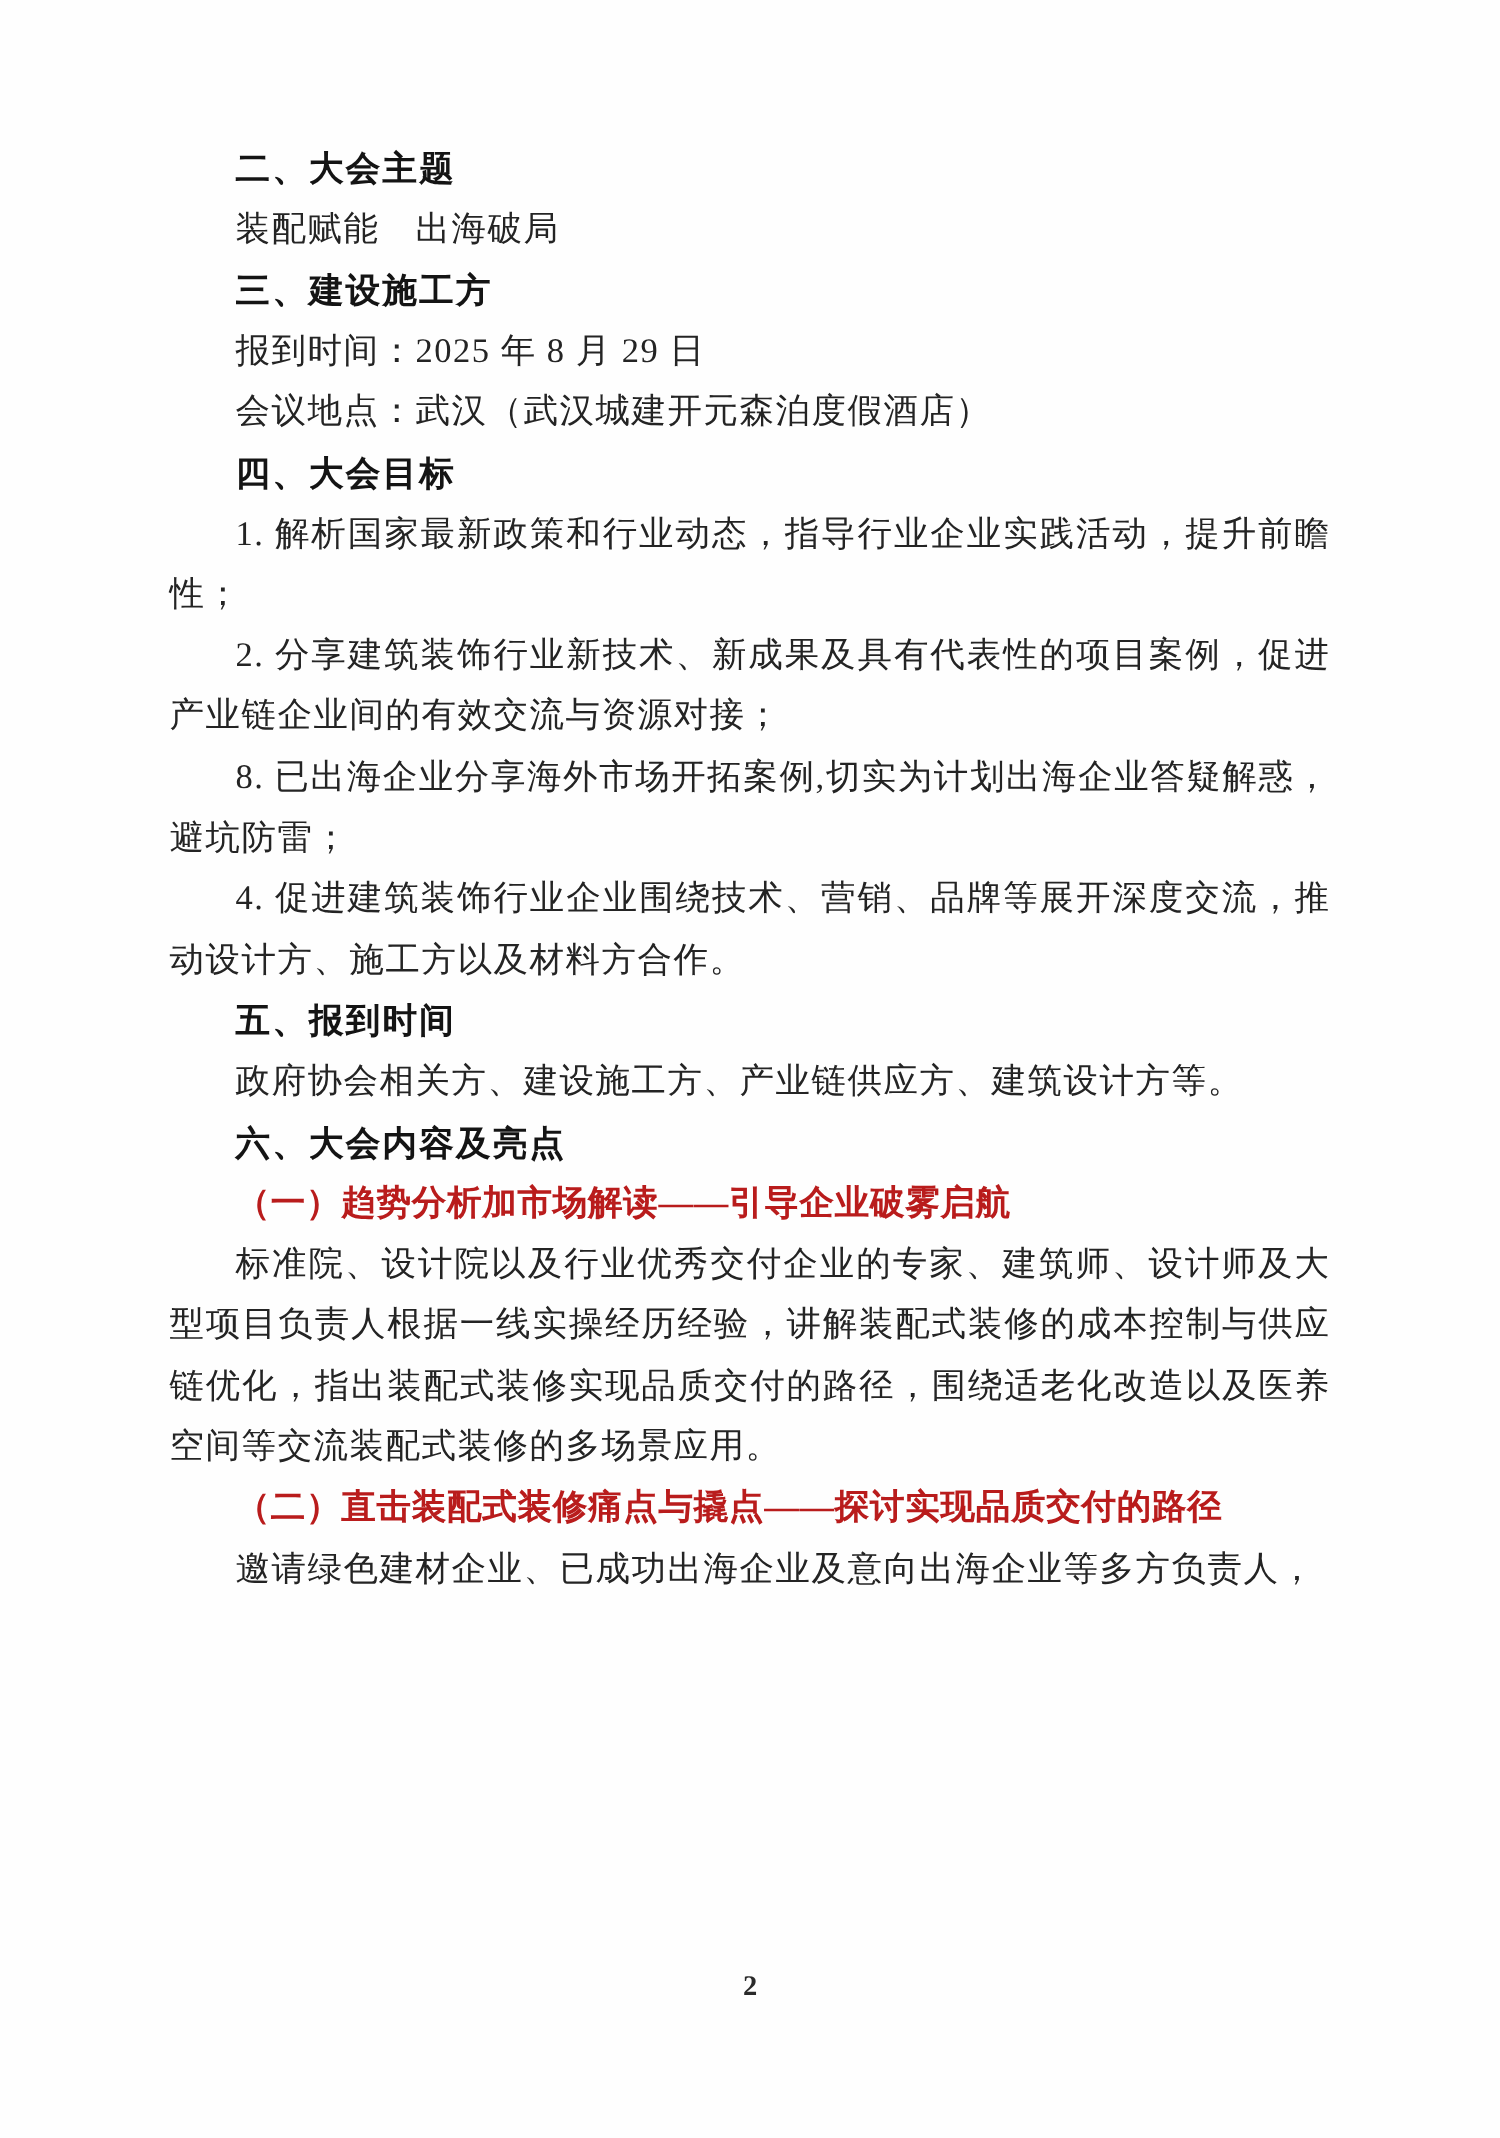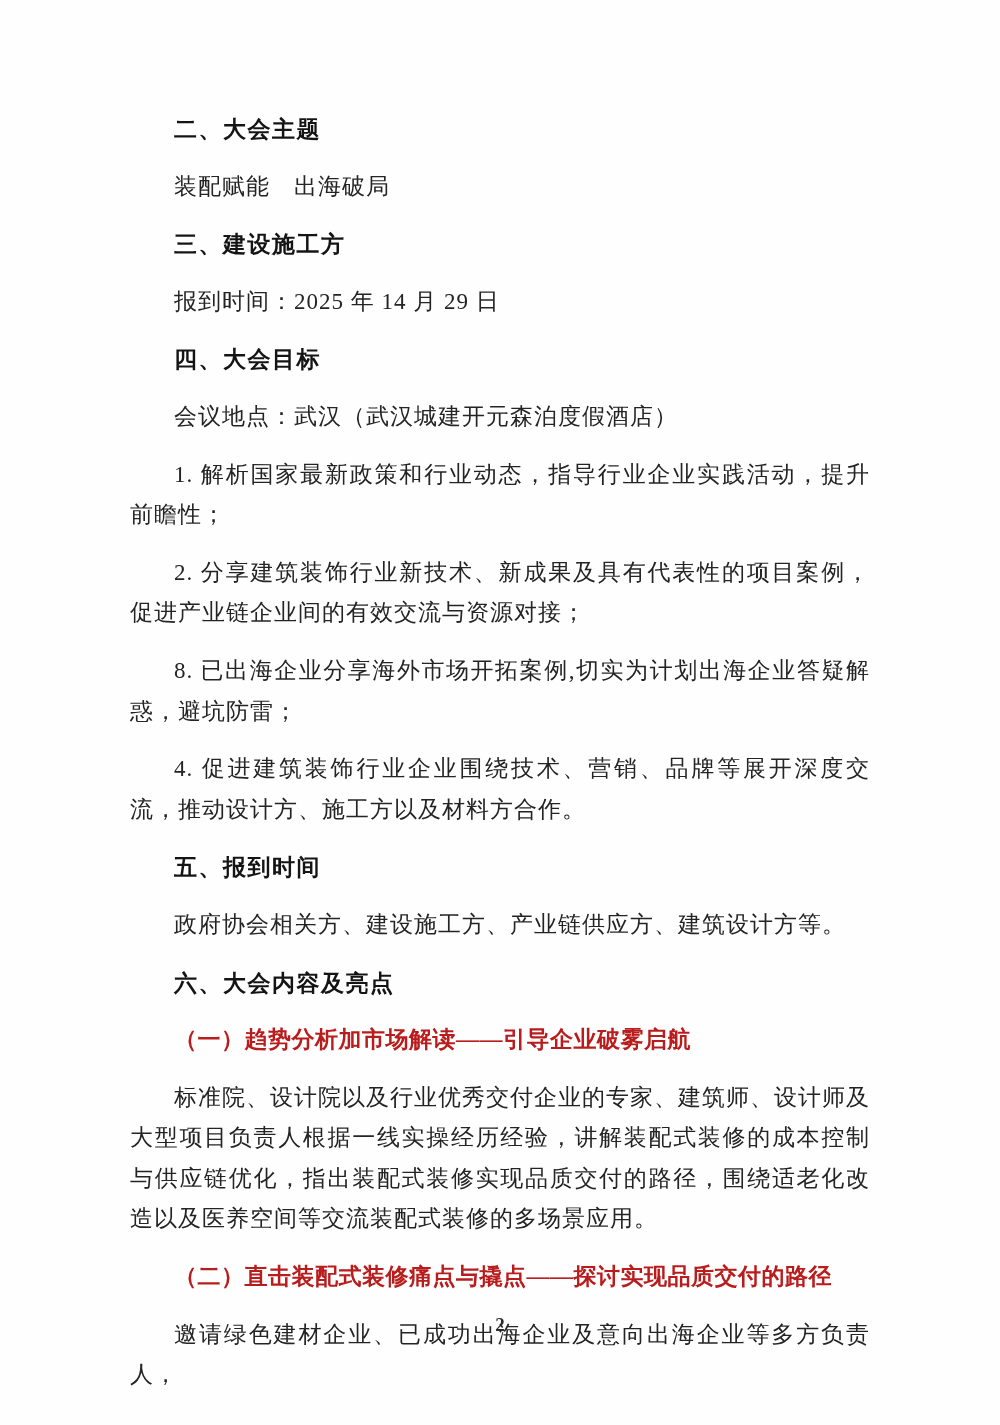--- a/index.html
+++ b/index.html
@@ -22,21 +22,21 @@
     width: 774px;
   }
   .blk {
     font-family: "Liberation Serif", "DejaVu Serif", serif;
     font-size: 23px;
     line-height: 40.6px;
     letter-spacing: 1px;
     text-align: justify;
     text-justify: inter-character;
     text-indent: 44px;
-    margin: 17px;
+    margin: 0;
     color: #242424;
   }
   .blk.heading {
     font-family: "Liberation Sans", "DejaVu Sans", sans-serif;
     font-weight: 700;
     letter-spacing: 1.5px;
     color: #141414;
   }
   .blk.subheading {
     font-weight: 700;
@@ -56,23 +56,23 @@
   }
 </style>
 </head>
 <body>
 
 <div class="page">
   <div class="content">
     <p class="blk heading">二、大会主题</p>
     <p class="blk paragraph">装配赋能　出海破局</p>
     <p class="blk heading">三、建设施工方</p>
-    <p class="blk paragraph">报到时间：2025 年 14 月 29 日</p>
+    <p class="blk paragraph">报到时间：2025 年 8 月 29 日</p>
+    <p class="blk paragraph">会议地点：武汉（武汉城建开元森泊度假酒店）</p>
     <p class="blk heading">四、大会目标</p>
-    <p class="blk paragraph">会议地点：武汉（武汉城建开元森泊度假酒店）</p>
     <p class="blk paragraph">1. 解析国家最新政策和行业动态，指导行业企业实践活动，提升前瞻性；</p>
     <p class="blk paragraph">2. 分享建筑装饰行业新技术、新成果及具有代表性的项目案例，促进产业链企业间的有效交流与资源对接；</p>
     <p class="blk paragraph">8. 已出海企业分享海外市场开拓案例,切实为计划出海企业答疑解惑，避坑防雷；</p>
     <p class="blk paragraph">4. 促进建筑装饰行业企业围绕技术、营销、品牌等展开深度交流，推动设计方、施工方以及材料方合作。</p>
     <p class="blk heading">五、报到时间</p>
     <p class="blk paragraph">政府协会相关方、建设施工方、产业链供应方、建筑设计方等。</p>
     <p class="blk heading">六、大会内容及亮点</p>
     <p class="blk subheading">（一）趋势分析加市场解读——引导企业破雾启航</p>
     <p class="blk paragraph">标准院、设计院以及行业优秀交付企业的专家、建筑师、设计师及大型项目负责人根据一线实操经历经验，讲解装配式装修的成本控制与供应链优化，指出装配式装修实现品质交付的路径，围绕适老化改造以及医养空间等交流装配式装修的多场景应用。</p>
     <p class="blk subheading">（二）直击装配式装修痛点与撬点——探讨实现品质交付的路径</p>

